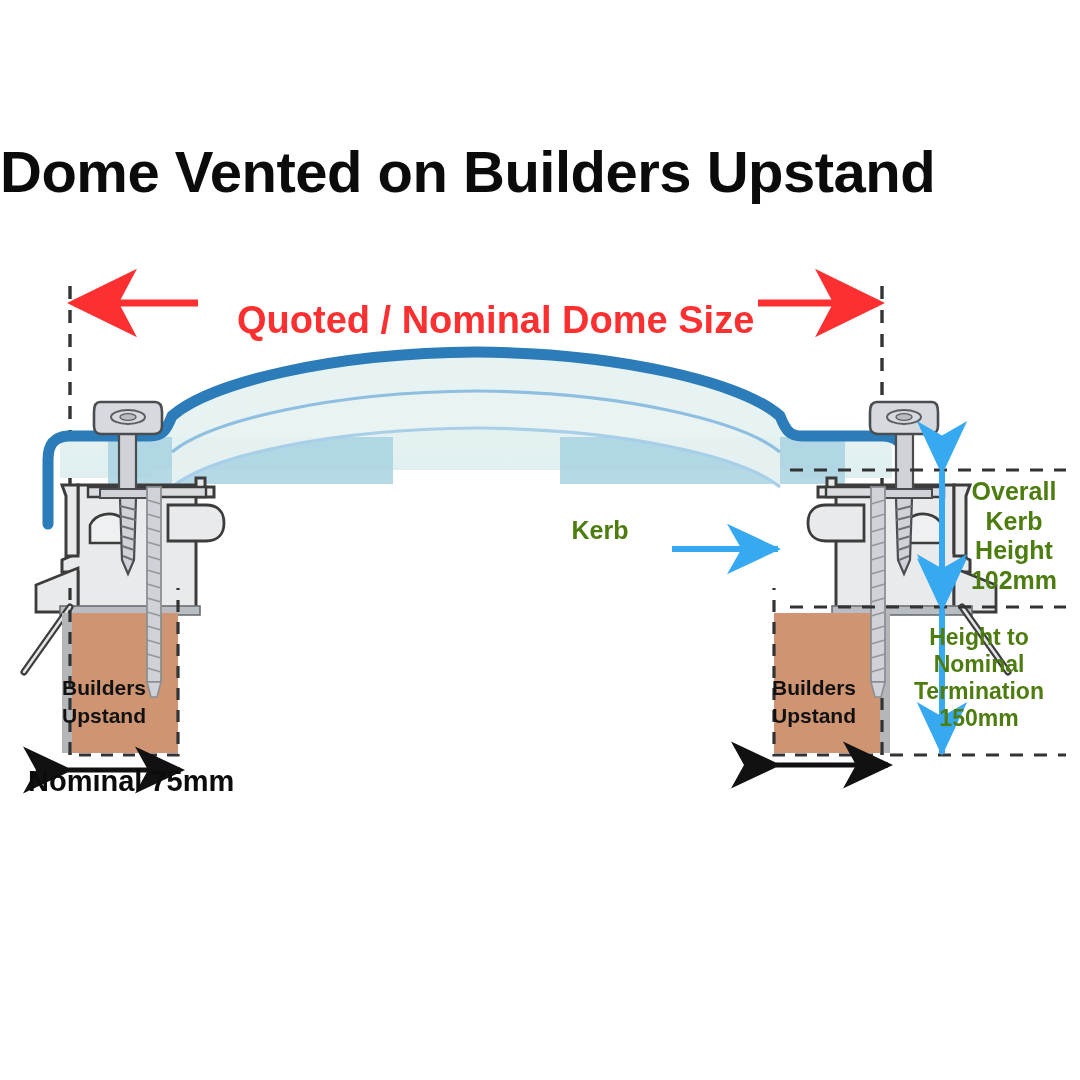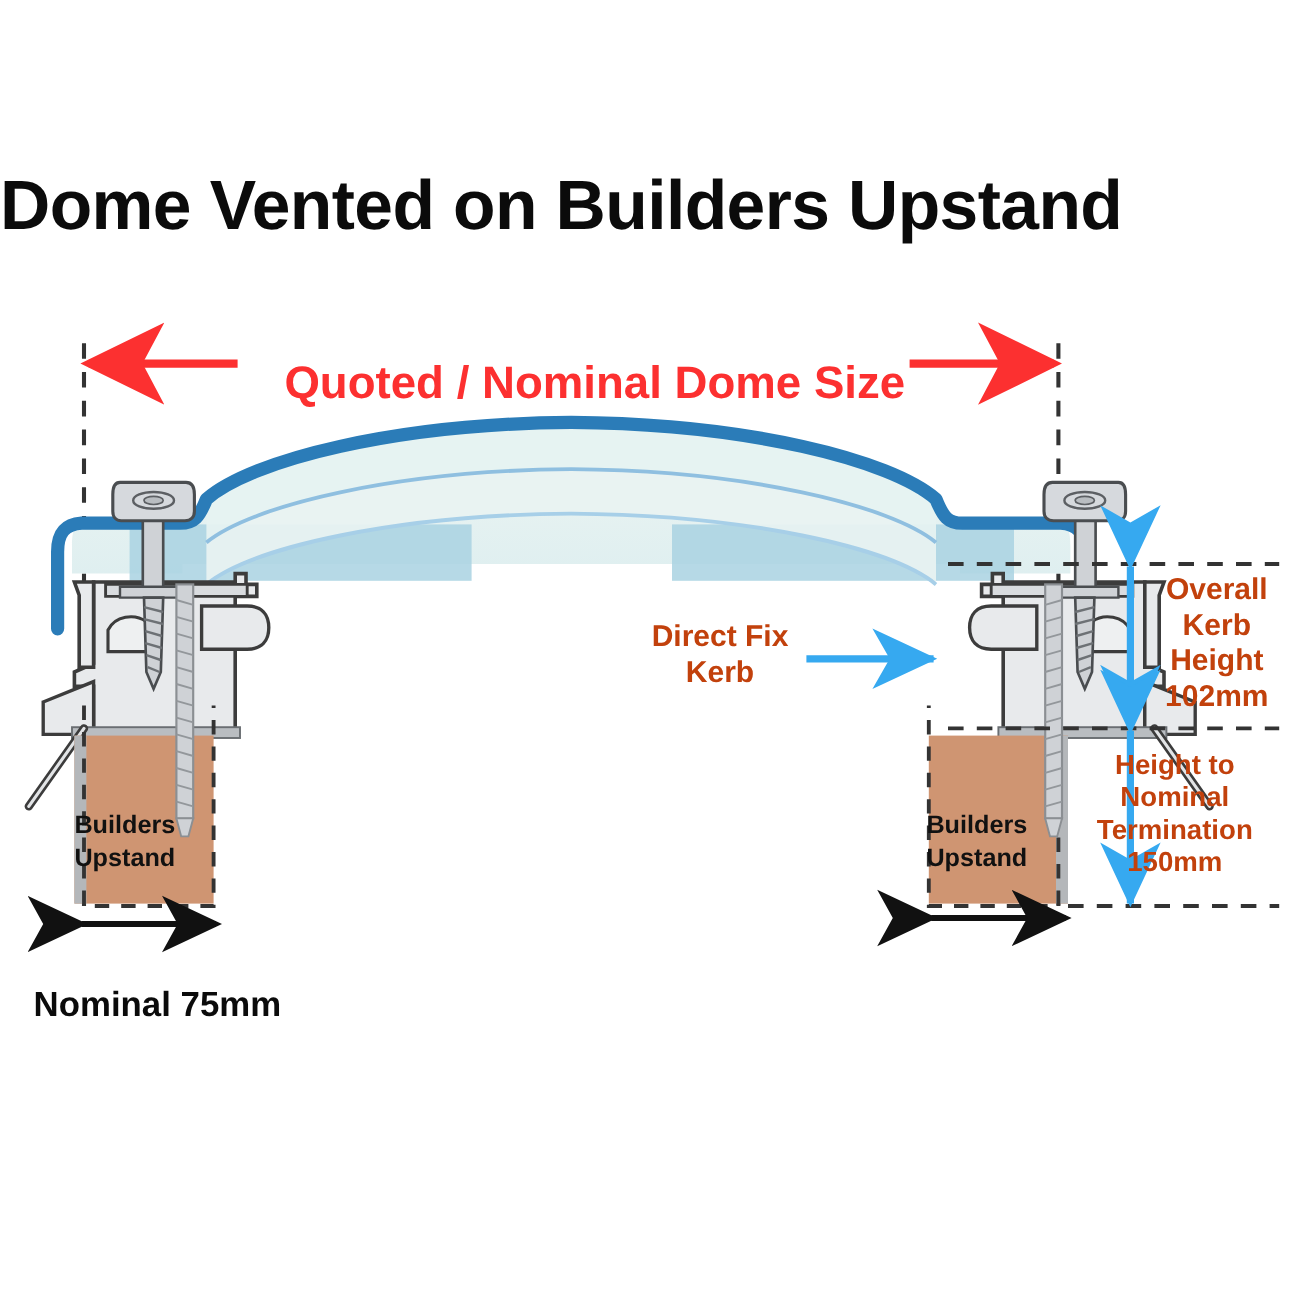--- a/index.html
+++ b/index.html
@@ -7,21 +7,21 @@
        font-family:"Liberation Sans",sans-serif;}
   #stage{position:relative;width:1080px;height:1080px;background:#ffffff;}
   #title{
     position:absolute;left:0;top:138px;width:996px;
     font-size:58px;font-weight:bold;color:#0b0b0b;
     letter-spacing:-0.5px;white-space:nowrap;
   }
   svg#diagram{position:absolute;left:0;top:0;width:1080px;height:1080px;}
   .lbl{position:absolute;font-weight:bold;line-height:1.18;}
   .lbl-red{color:#fc3030;font-size:38px;white-space:nowrap;}
-  .lbl-blue{color:#c2410c;font-size:25px;text-align:center;}
+  .lbl-blue{color:#4d7c0f;font-size:25px;text-align:center;}
   .lbl-black{color:#0b0b0b;font-size:29px;white-space:nowrap;}
   .lbl-up{color:#111111;font-size:21px;line-height:1.35;}
 </style>
 </head>
 <body>
 
 <div id="stage">
 
   <div id="title">Dome Vented on Builders Upstand</div>
 
@@ -247,21 +247,20 @@
 
     <line x1="672" y1="549" x2="778" y2="549" stroke="#36a9f0" stroke-width="6" marker-end="url(#blueArrow)"></line>
 
     <line x1="68" y1="770" x2="180" y2="770" stroke="#111111" stroke-width="5" marker-start="url(#blackArrow)" marker-end="url(#blackArrow)"></line>
     <line x1="776" y1="765" x2="888" y2="765" stroke="#111111" stroke-width="5" marker-start="url(#blackArrow)" marker-end="url(#blackArrow)"></line>
   </svg>
 
   <div class="lbl lbl-red" style="left:201px;top:298px;margin-left:36px;">Quoted / Nominal Dome Size</div>
 
   <div class="lbl lbl-blue" style="left:500px;top:516px;width:200px;">
-    <div>Direct Fix</div>
     <div>Kerb</div>
   </div>
 
   <div class="lbl lbl-blue" style="left:956px;top:477px;width:116px;">
     <div>Overall</div>
     <div>Kerb</div>
     <div>Height</div>
     <div>102mm</div>
   </div>
 
@@ -275,16 +274,16 @@
   <div class="lbl lbl-up" style="left:62px;top:674px;width:118px;">
     <div>Builders</div>
     <div>Upstand</div>
   </div>
 
   <div class="lbl lbl-up" style="left:772px;top:674px;width:118px;">
     <div>Builders</div>
     <div>Upstand</div>
   </div>
 
-  <div class="lbl lbl-black" style="left:28px;top:821px;">Nominal 75mm</div>
+  <div class="lbl lbl-black" style="left:28px;top:764px;">Nominal 75mm</div>
 
 
 </div>
 
 </body></html>

